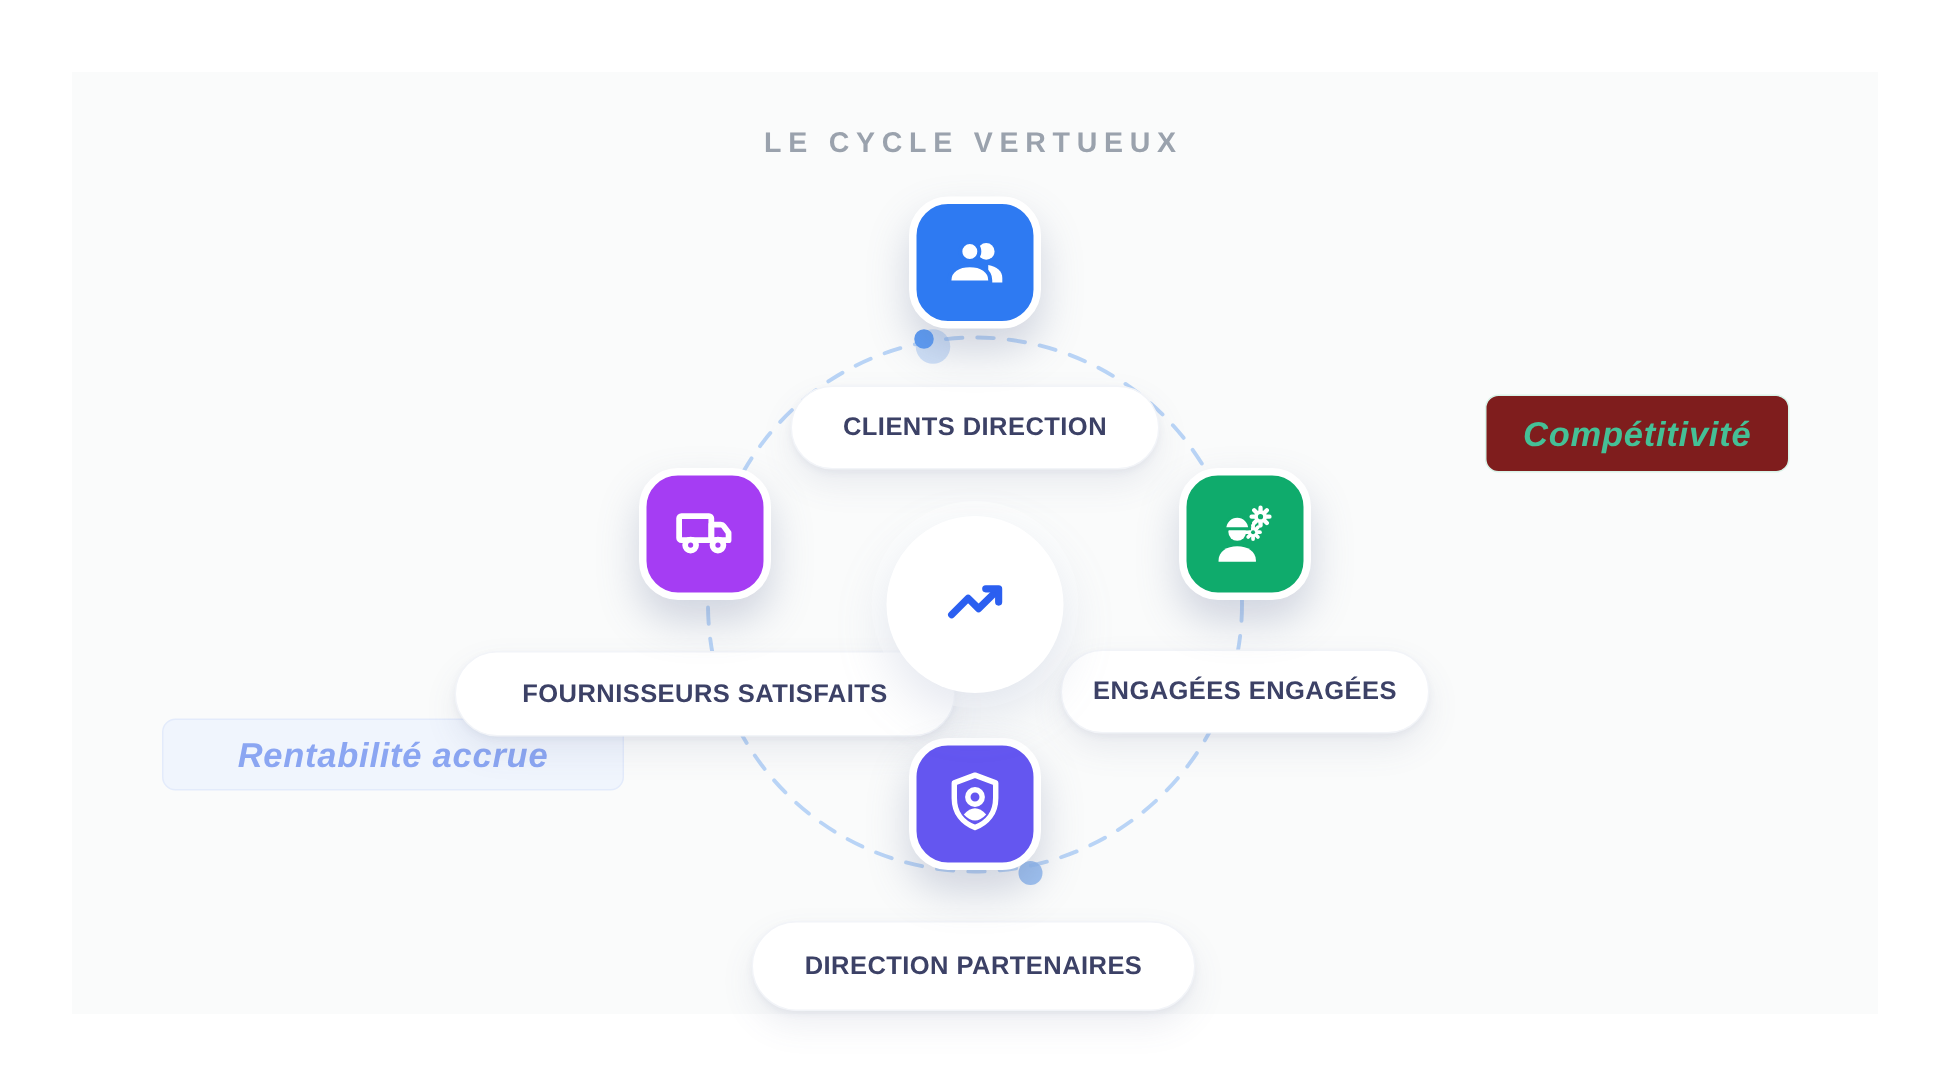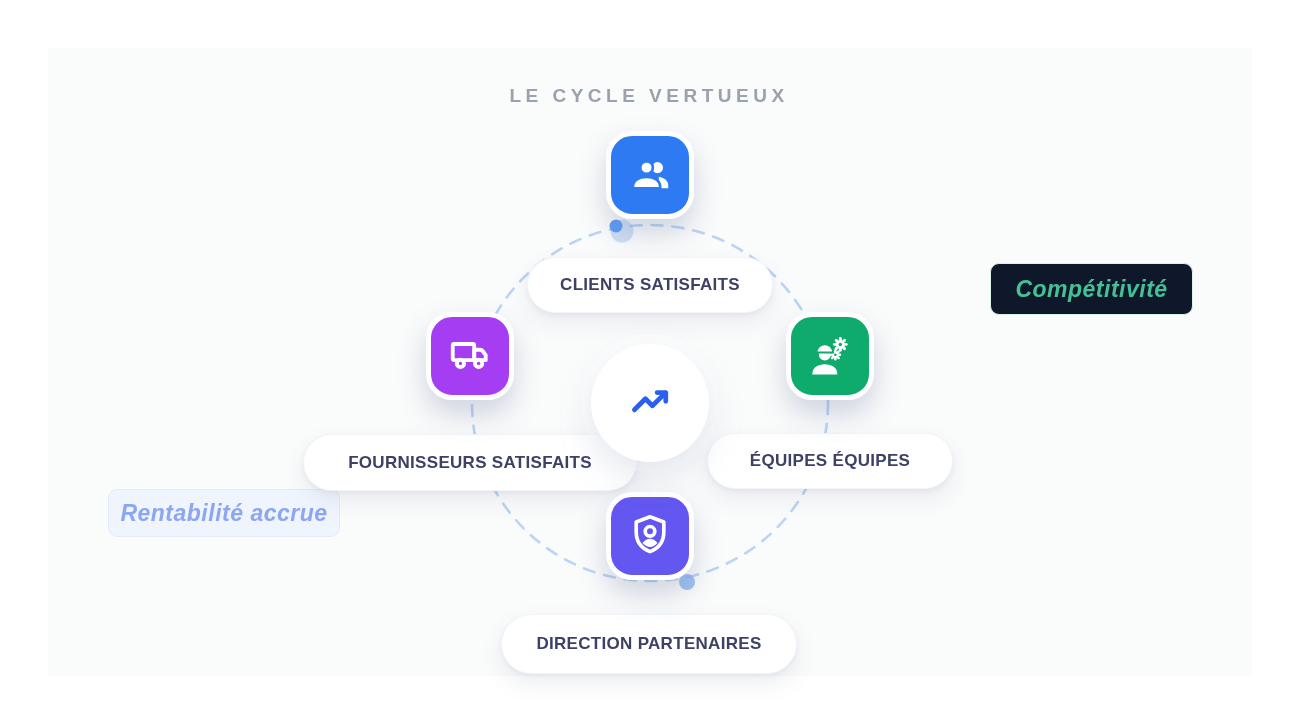--- a/index.html
+++ b/index.html
@@ -9,22 +9,22 @@
   .card { position:absolute; left:48px; top:48px; width:1204px; height:628px; background:#fafbfb; z-index:0; }
 
   .diagram-title { position:absolute; top:85px; left:0; width:1298px; text-align:center;
     font-size:19px; font-weight:700; letter-spacing:4.5px; color:#9aa2ad; z-index:2; }
 
   svg.cycle-overlay { position:absolute; left:0; top:0; width:1298px; height:726px; z-index:1; pointer-events:none; }
 
   .badge { position:absolute; display:flex; align-items:center; justify-content:center;
     font-style:italic; font-weight:700; border-radius:9px; letter-spacing:0.5px; z-index:2; }
   .badge-competitivite { left:990px; top:263px; width:203px; height:52px; font-size:23px;
-    color:#45c096; background:#0f172a; border:1px solid #d9f3e8; }
-  .badge-rentabilite { left:108px; top:489px; width:232px; height:48px; font-size:23px;
+    color:#45c096; background:#7f1d1d; border:1px solid #d9f3e8; }
+  .badge-rentabilite { left:108px; top:479px; width:308px; height:48px; font-size:23px;
     color:#8ba6f2; background:#f0f5fd; border:1px solid #e3ebfb; }
 
   .pill { position:absolute; background:#ffffff; border-radius:32px; border:1px solid #f2f4f8;
     display:flex; align-items:center; justify-content:center; font-weight:700; font-size:17px;
     letter-spacing:0.3px; color:#3c4166; z-index:3;
     box-shadow:0 10px 22px rgba(90,102,140,0.10), 0 2px 5px rgba(90,102,140,0.07); }
   .pill-clients       { left:527px; top:257px; width:246px; height:56px; }
   .pill-fournisseurs  { left:303px; top:434px; width:334px; height:57px; }
   .pill-equipes       { left:707px; top:433px; width:246px; height:56px; }
   .pill-direction     { left:501px; top:614px; width:296px; height:60px; }
@@ -58,27 +58,27 @@
   </svg>
 
   <div class="badge badge-competitivite">
     <span>Compétitivité</span>
   </div>
   <div class="badge badge-rentabilite">
     <span>Rentabilité accrue</span>
   </div>
 
   <div class="pill pill-clients">
-    <span>CLIENTS SATISFAITS</span>
+    <span>CLIENTS DIRECTION</span>
   </div>
   <div class="pill pill-fournisseurs">
     <span>FOURNISSEURS SATISFAITS</span>
   </div>
   <div class="pill pill-equipes">
-    <span>ÉQUIPES ÉQUIPES</span>
+    <span>ENGAGÉES ENGAGÉES</span>
   </div>
   <div class="pill pill-direction">
     <span>DIRECTION PARTENAIRES</span>
   </div>
 
   <div class="tile tile-clients">
     <span>
       <svg width="46" height="46" viewBox="0 0 24 24">
         <circle cx="15.9" cy="9.2" r="2.9" fill="#ffffff"></circle>
         <path d="M16.6 13.9 c3 0.5 4.9 2.2 4.9 4.5 V20 h-4.9 z" fill="#ffffff"></path>

